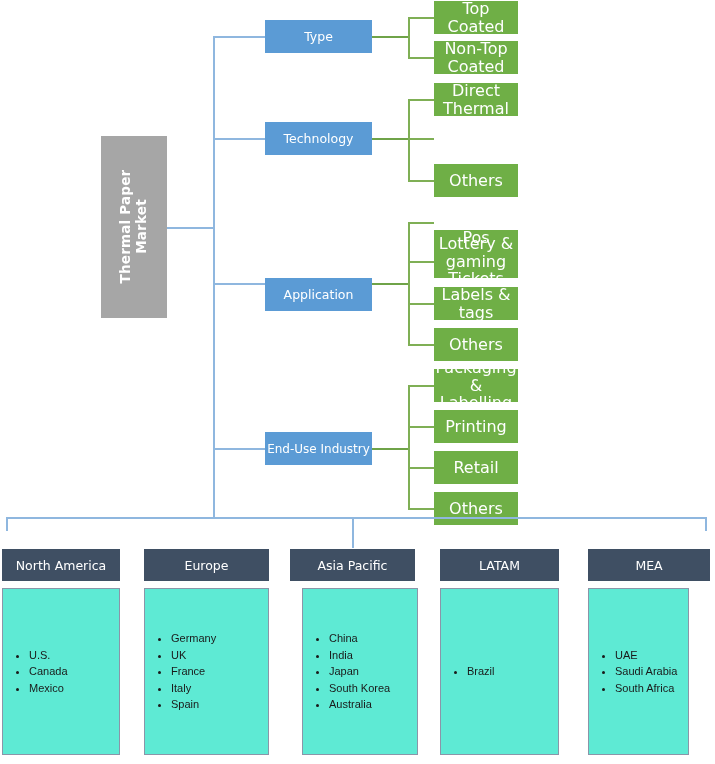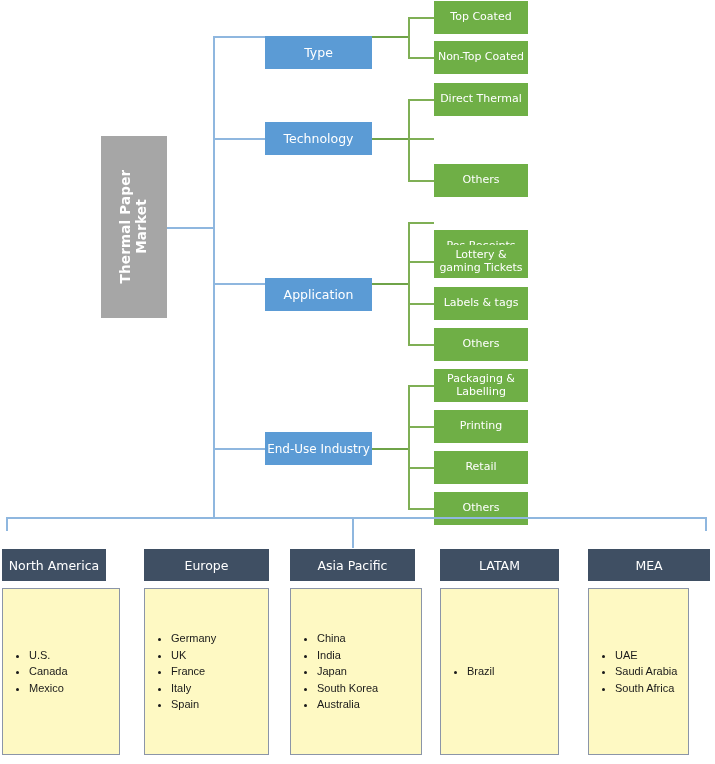--- a/index.html
+++ b/index.html
@@ -13,56 +13,56 @@
   
   .root{background:#A6A6A6;left:101px;top:136px;width:66px;height:182px;}
   .root-label{transform:rotate(-90deg);white-space:nowrap;font-size:13.5px;
        font-weight:bold;line-height:1.15;color:#ffffff;letter-spacing:.2px;}
 
   
   .cat{background:#5B9BD5;left:265px;width:107px;height:33px;font-size:12.5px;}
   .cat.tight{font-size:12px;}
 
   
-  .leaf{background:#6FAF46;left:434px;width:94px;height:33px;font-size:11px;
+  .leaf{background:#6FAF46;left:434px;width:84px;height:33px;font-size:16px;
         line-height:1.12;padding:0 2px;}
 
   
   .ln{position:absolute;}
   .bl{background:#8FB7DF;}
   .gr{background:#7FAF55;}
   .gr-d{background:#6FA348;}
 
   
   .bar{background:#8FB7DF;}
 
   
   .rhead{position:absolute;box-sizing:border-box;background:#3F4F63;
      color:#ffffff;display:flex;align-items:center;justify-content:center;
      font-size:12.5px;height:32px;}
-  .rbody{position:absolute;box-sizing:border-box;background:#fef9c3;
+  .rbody{position:absolute;box-sizing:border-box;background:#5eead4;
      border:1px solid #8B95A8;display:flex;align-items:center;}
   .rlist{margin:0;padding-left:26px;list-style:disc;}
   .rlist li{font-family:"Liberation Sans",sans-serif;font-size:11px;
      color:#1a1a1a;line-height:16.5px;white-space:nowrap;}
 </style>
 </head>
 <body>
 
 <div id="canvas">
     <div class="box root">
       <div class="root-label">
         <div>Thermal Paper</div>
         <div>Market</div>
       </div>
     </div>
     <div class="ln bl" style="left: 167px; top: 227px; width: 47px; height: 2px;"></div>
     <div class="ln bl" style="left: 213px; top: 36.5px; width: 2px; height: 412px;"></div>
     <div class="ln bl" style="left: 213px; top: 35.5px; width: 52px; height: 2px;"></div>
-    <div class="box cat" style="top: 36px;">
+    <div class="box cat" style="top: 20px;">
       <span>Type</span>
     </div>
     <div class="ln gr-d" style="left: 372px; top: 35.5px; width: 36px; height: 2px;"></div>
     <div class="ln gr" style="left: 408px; top: 17.5px; width: 2px; height: 40px;"></div>
     <div class="ln gr" style="left: 408px; top: 16.5px; width: 26px; height: 2px;"></div>
     <div class="box leaf" style="top: 1px;">
       <span>Top Coated</span>
     </div>
     <div class="ln gr" style="left: 408px; top: 56.5px; width: 26px; height: 2px;"></div>
     <div class="box leaf" style="top: 41px;">
@@ -125,21 +125,21 @@
     </div>
     <div class="ln gr" style="left: 408px; top: 507.5px; width: 26px; height: 2px;"></div>
     <div class="box leaf" style="top: 492px;">
       <span>Others</span>
     </div>
     <div class="ln bar" style="left: 6px; top: 517px; width: 701px; height: 2px;"></div>
     <div class="ln bar" style="left: 6px; top: 517px; width: 2px; height: 14px;"></div>
     <div class="ln bar" style="left: 705px; top: 517px; width: 2px; height: 14px;"></div>
     <div class="ln bar" style="left: 213px; top: 448.5px; width: 2px; height: 68.5px;"></div>
     <div class="ln bar" style="left: 352px; top: 517px; width: 2px; height: 31px;"></div>
-    <div class="rhead" style="left: 2px; top: 549px; width: 104px;">
+    <div class="rhead" style="left: 2px; top: 549px; width: 118px;">
       <span>North America</span>
     </div>
     <div class="rbody" style="left: 2px; top: 588px; width: 118px; height: 167px;">
       <ul class="rlist">
         <li>U.S.</li>
         <li>Canada</li>
         <li>Mexico</li>
       </ul>
     </div>
     <div class="rhead" style="left: 144px; top: 549px; width: 125px;">
@@ -150,21 +150,21 @@
         <li>Germany</li>
         <li>UK</li>
         <li>France</li>
         <li>Italy</li>
         <li>Spain</li>
       </ul>
     </div>
     <div class="rhead" style="left: 290px; top: 549px; width: 125px;">
       <span>Asia Pacific</span>
     </div>
-    <div class="rbody" style="left: 290px; top: 588px; width: 132px; height: 167px;">
+    <div class="rbody" style="left: 302px; top: 588px; width: 116px; height: 167px;">
       <ul class="rlist">
         <li>China</li>
         <li>India</li>
         <li>Japan</li>
         <li>South Korea</li>
         <li>Australia</li>
       </ul>
     </div>
     <div class="rhead" style="left: 440px; top: 549px; width: 119px;">
       <span>LATAM</span>

